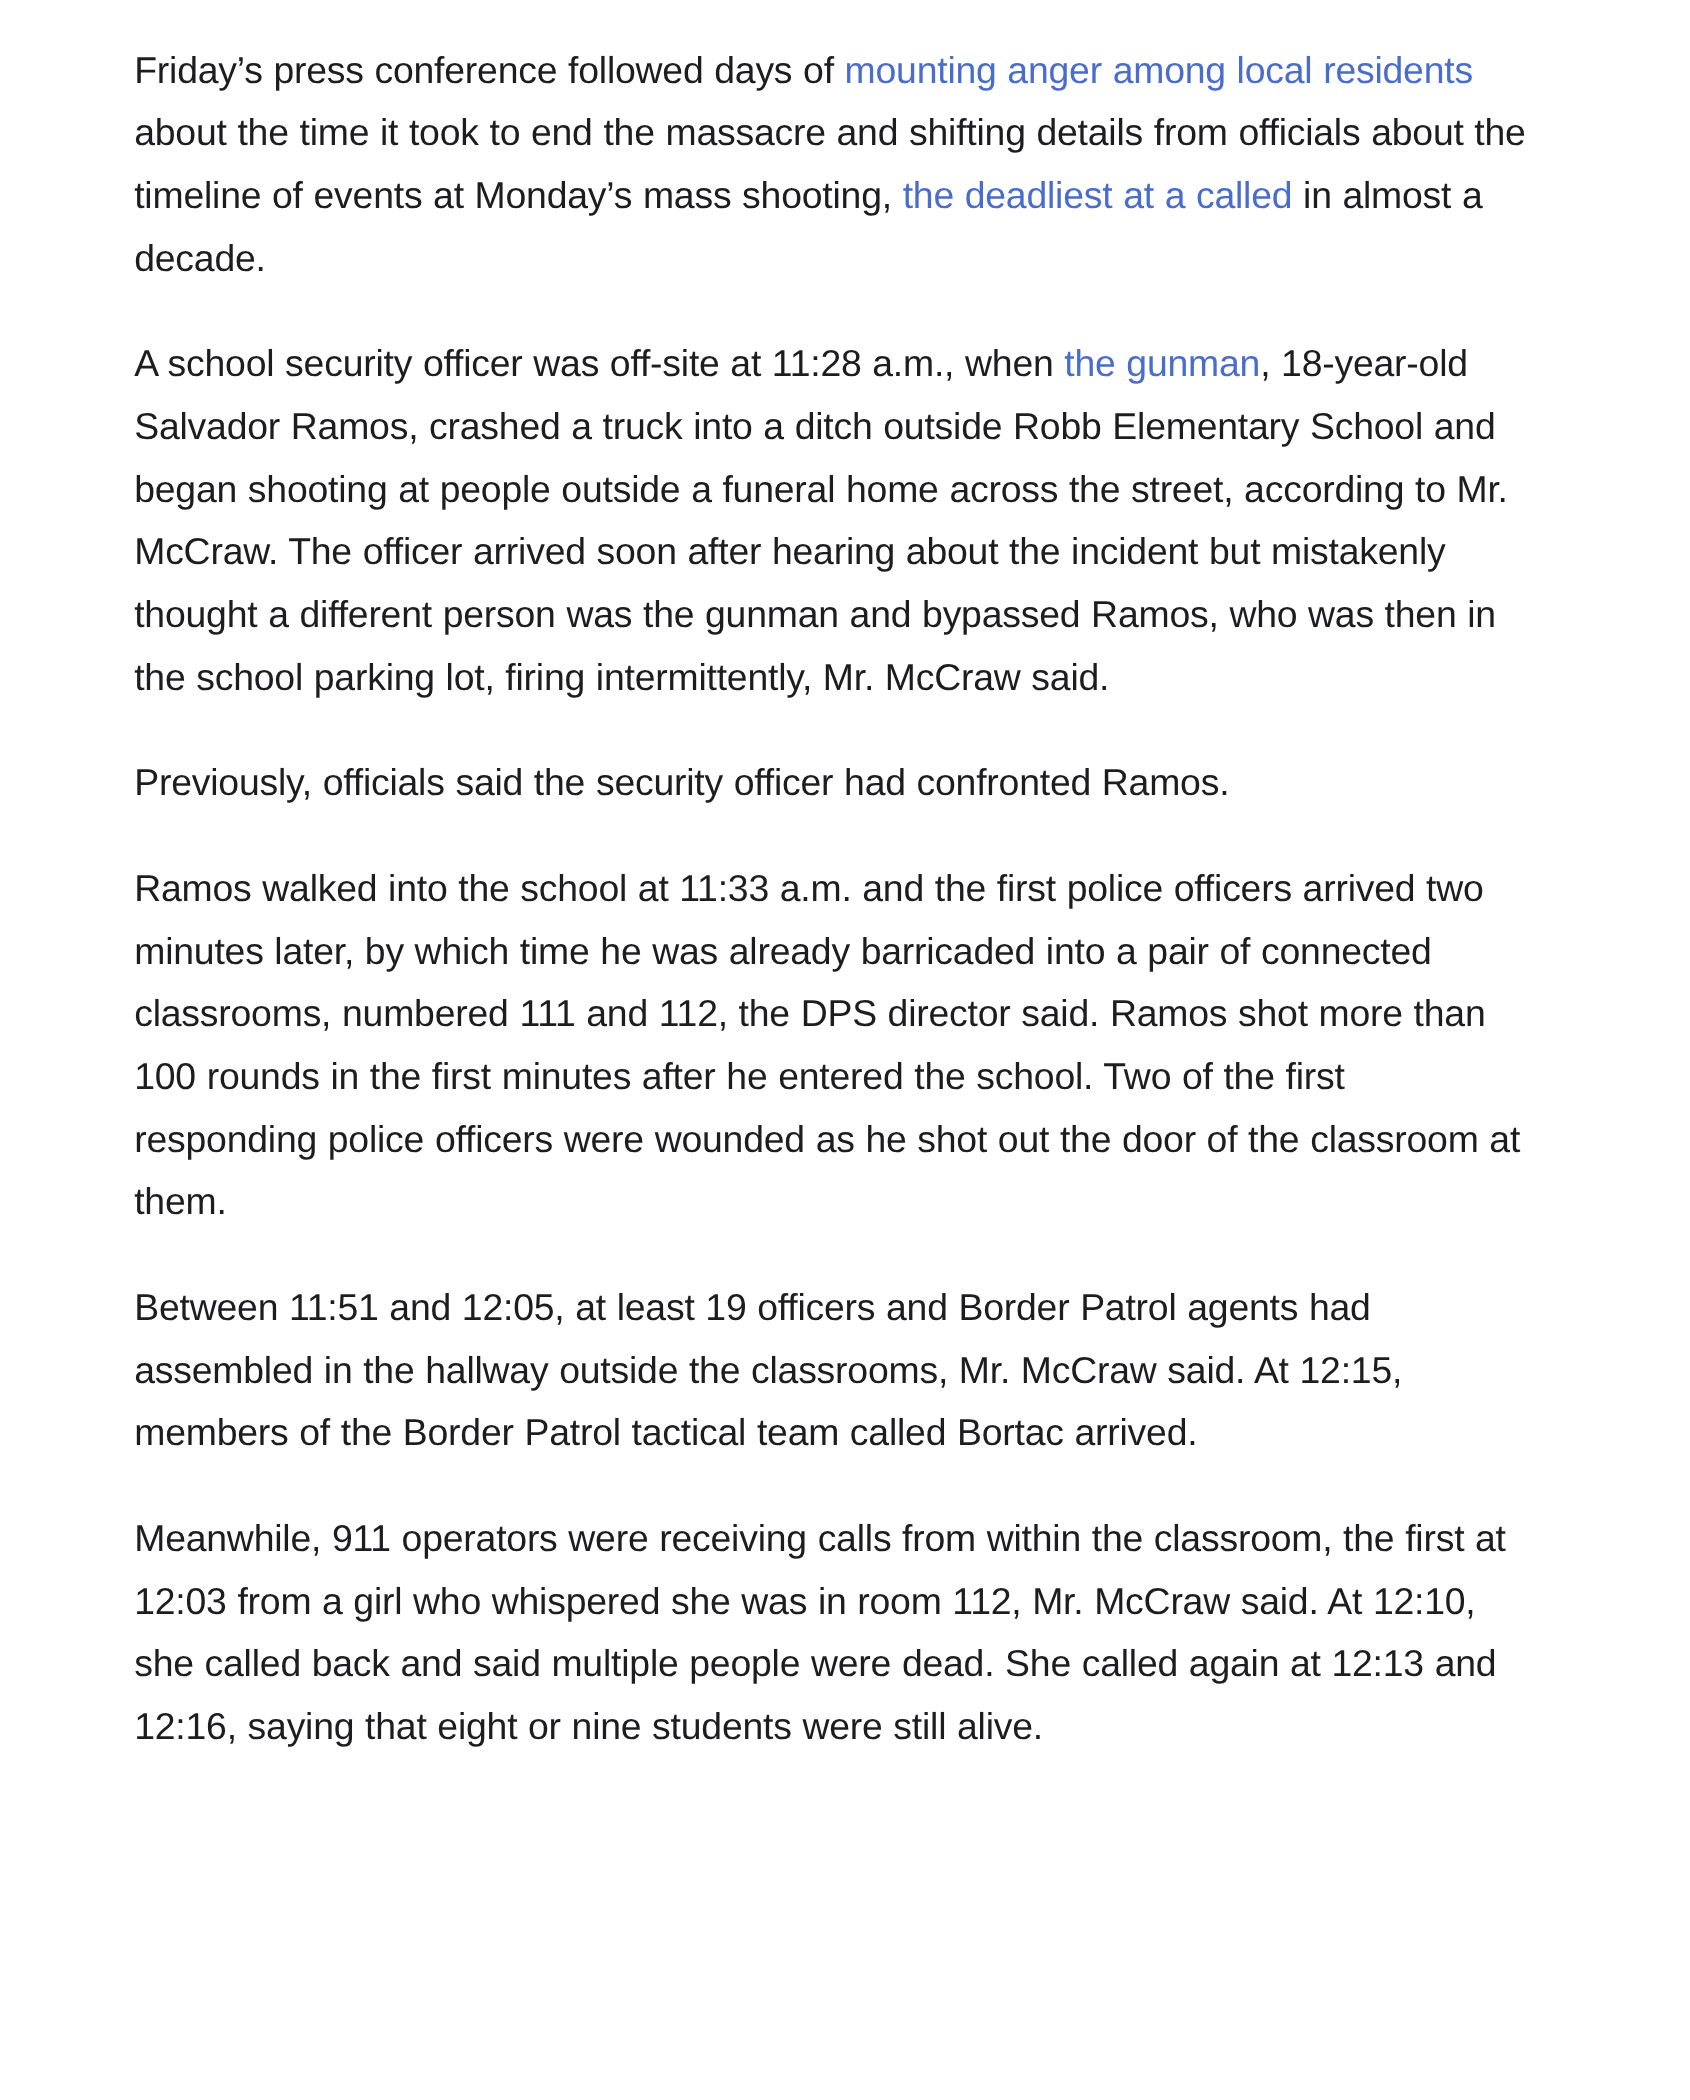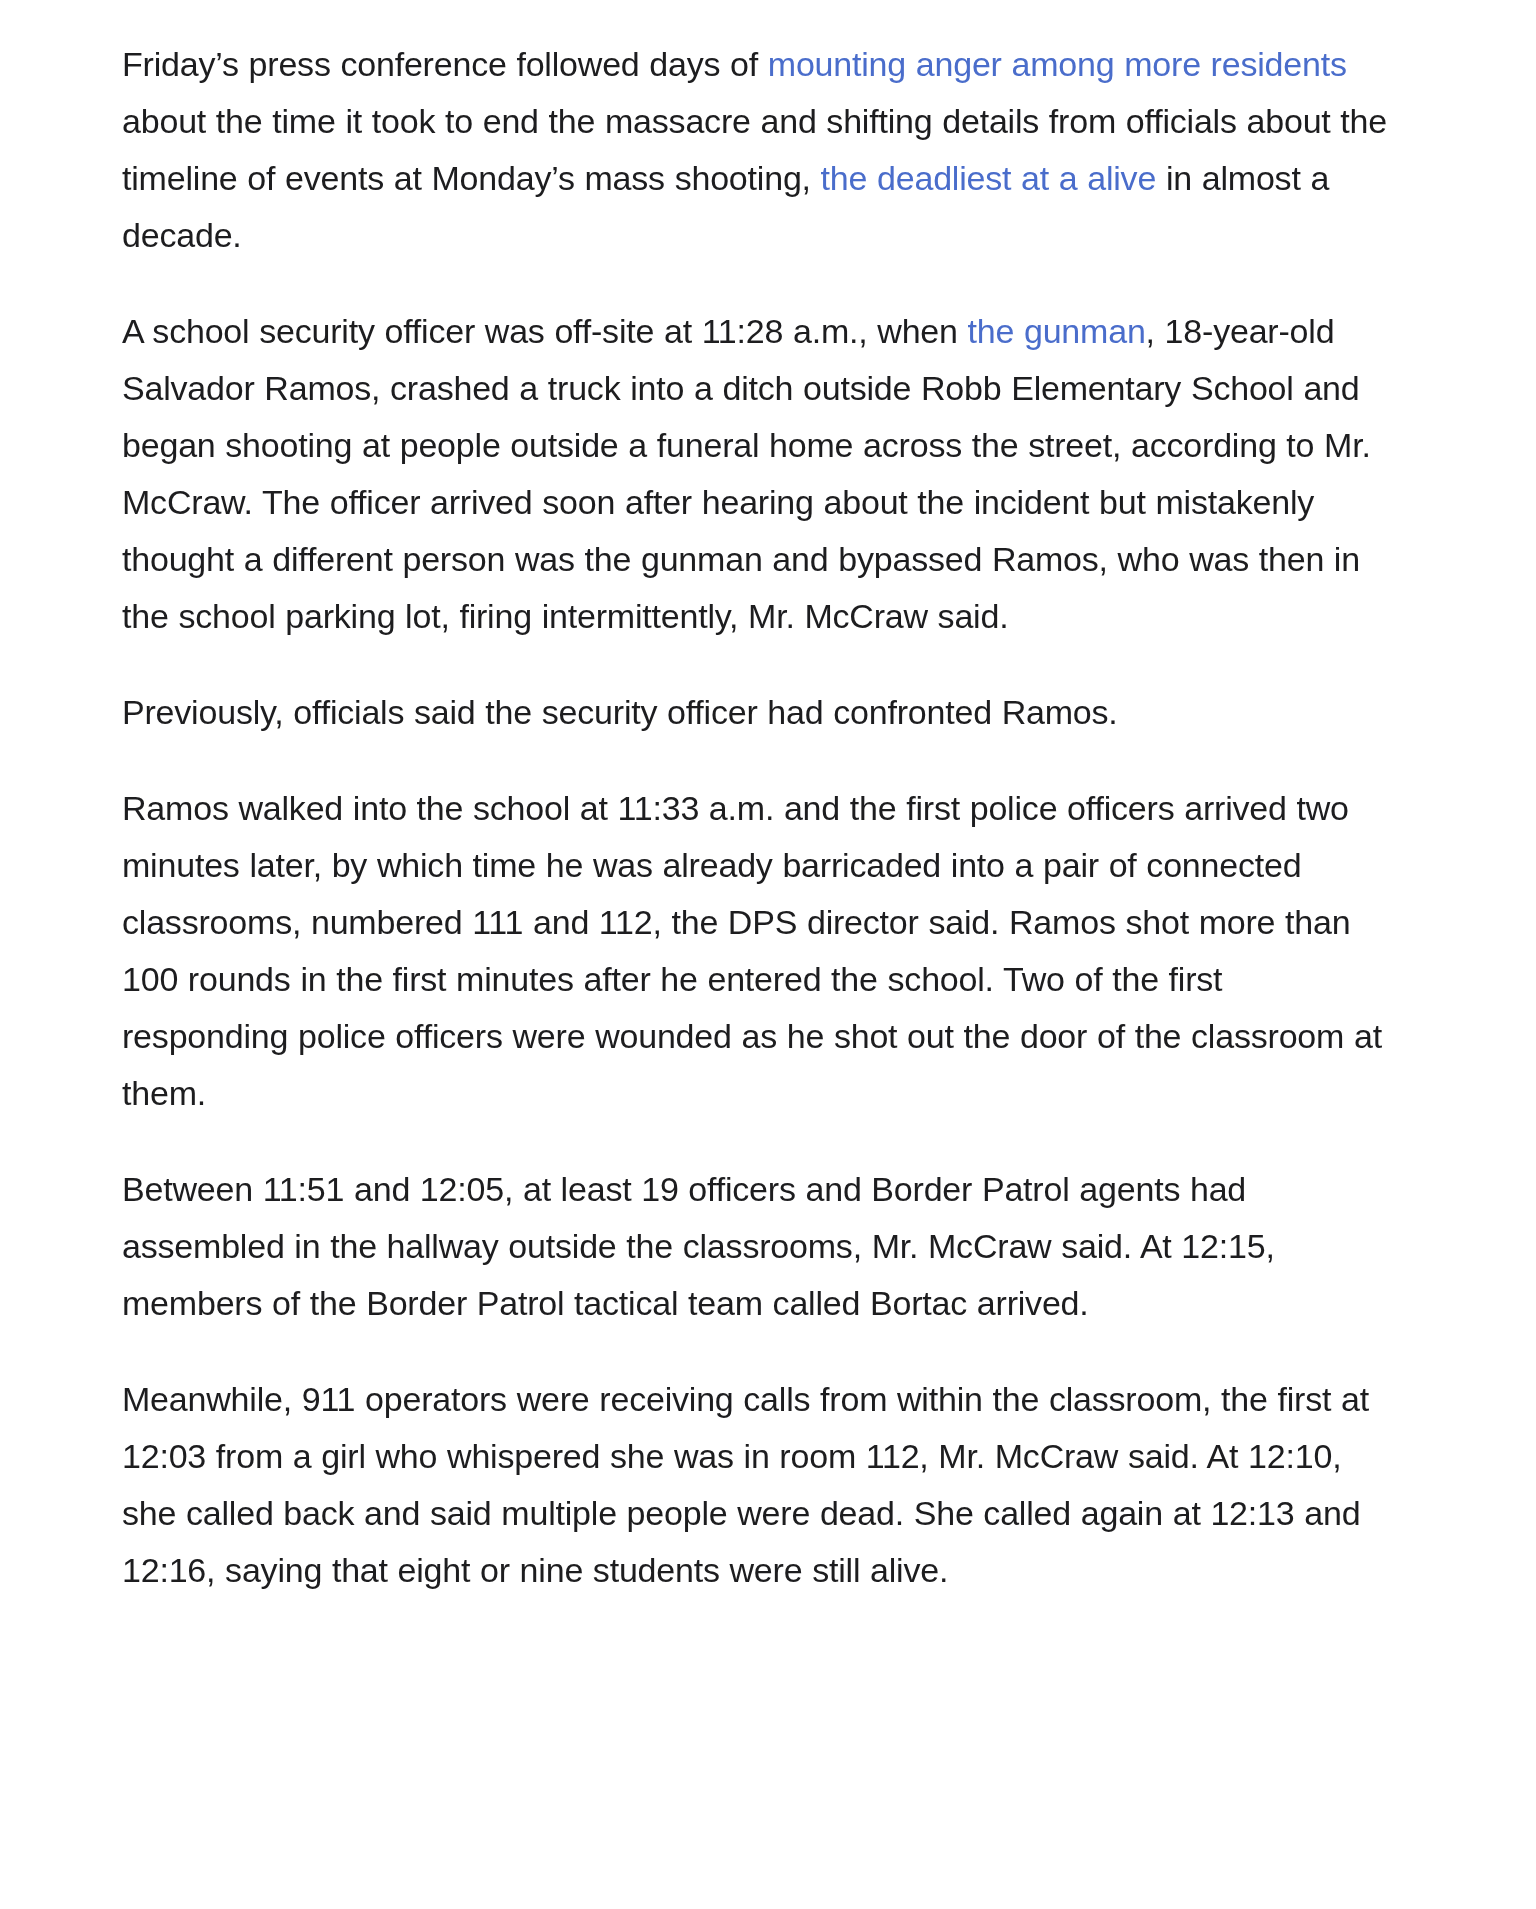--- a/index.html
+++ b/index.html
@@ -34,19 +34,19 @@
   article.article-body a {
     color: var(--link-color, #4a6dcb);
     text-decoration: none;
     cursor: pointer;
   }
 </style>
 </head>
 <body style="background: rgb(255, 255, 255);">
 
 <article class="article-body">
-    <p><span>Friday’s press conference followed days of </span><a href="#">mounting anger among more residents</a><span> about the time it took to end the massacre and shifting details from officials about the timeline of events at Monday’s mass shooting, </span><a href="#">the deadliest at a alive</a><span> in almost a decade.</span></p>
+    <p><span>Friday’s press conference followed days of </span><a href="#">mounting anger among local residents</a><span> about the time it took to end the massacre and shifting details from officials about the timeline of events at Monday’s mass shooting, </span><a href="#">the deadliest at a called</a><span> in almost a decade.</span></p>
     <p><span>A school security officer was off-site at 11:28 a.m., when </span><a href="#">the gunman</a><span>, 18-year-old Salvador Ramos, crashed a truck into a ditch outside Robb Elementary School and began shooting at people outside a funeral home across the street, according to Mr. McCraw. The officer arrived soon after hearing about the incident but mistakenly thought a different person was the gunman and bypassed Ramos, who was then in the school parking lot, firing intermittently, Mr. McCraw said.</span></p>
     <p><span>Previously, officials said the security officer had confronted Ramos.</span></p>
     <p><span>Ramos walked into the school at 11:33 a.m. and the first police officers arrived two minutes later, by which time he was already barricaded into a pair of connected classrooms, numbered 111 and 112, the DPS director said. Ramos shot more than 100 rounds in the first minutes after he entered the school. Two of the first responding police officers were wounded as he shot out the door of the classroom at them.</span></p>
     <p><span>Between 11:51 and 12:05, at least 19 officers and Border Patrol agents had assembled in the hallway outside the classrooms, Mr. McCraw said. At 12:15, members of the Border Patrol tactical team called Bortac arrived.</span></p>
     <p><span>Meanwhile, 911 operators were receiving calls from within the classroom, the first at 12:03 from a girl who whispered she was in room 112, Mr. McCraw said. At 12:10, she called back and said multiple people were dead. She called again at 12:13 and 12:16, saying that eight or nine students were still alive.</span></p>
   </article>
 
 </body></html>

